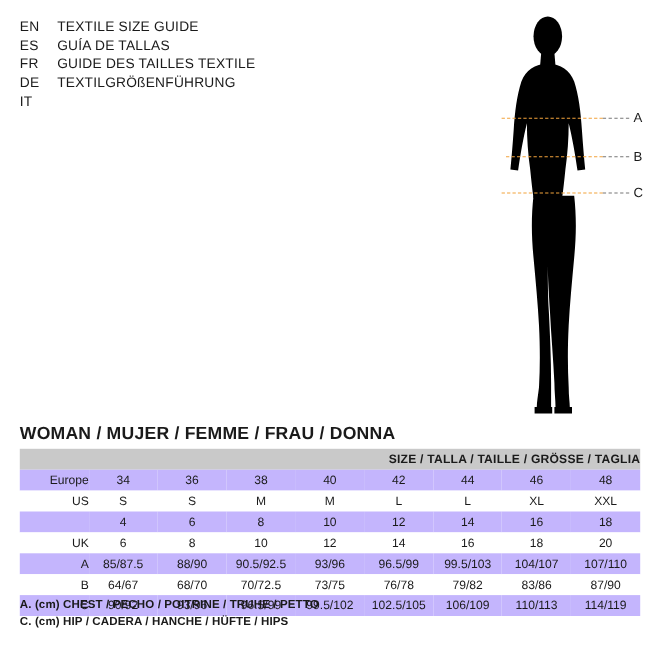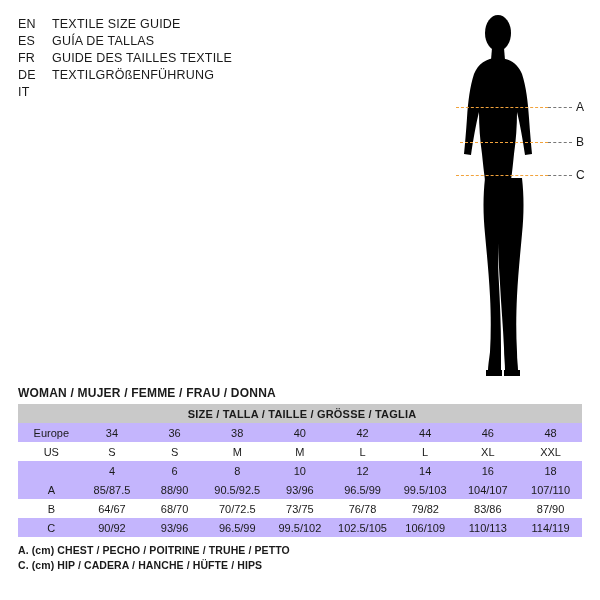--- a/index.html
+++ b/index.html
@@ -74,21 +74,21 @@
   }
 
   
   .table-area {
     position: absolute;
     left: 18px;
     top: 386px;
     width: 564px;
   }
   .woman-title {
-    font-size: 12px;
+    font-size: 16px;
     font-weight: bold;
     letter-spacing: 0.2px;
     color: #1a1a1a;
     margin-bottom: 4px;
   }
   table.size-table {
     border-collapse: collapse;
     width: 564px;
     font-size: 11px;
     table-layout: fixed;
@@ -103,21 +103,21 @@
     background: #c9c9c9;
     font-weight: bold;
     font-size: 11px;
     padding-left: 4px;
     letter-spacing: 0.2px;
   }
   .row-light td { background: #c4b5fd; }
   .row-white td { background: #ffffff; }
   .col-label {
     padding-left: 4px !important;
-    text-align: center;
+    text-align: right;
     width: 88px;
   }
   .cell {
     text-align: center;
   }
 
   
   .legend {
     position: absolute;
     left: 18px;
@@ -259,20 +259,31 @@
           <td class="cell">4</td>
           <td class="cell">6</td>
           <td class="cell">8</td>
           <td class="cell">10</td>
           <td class="cell">12</td>
           <td class="cell">14</td>
           <td class="cell">16</td>
           <td class="cell">18</td>
         </tr>
 
+        <tr class="row-white">
+          <td class="col-label">UK</td>
+          <td class="cell">6</td>
+          <td class="cell">8</td>
+          <td class="cell">10</td>
+          <td class="cell">12</td>
+          <td class="cell">14</td>
+          <td class="cell">16</td>
+          <td class="cell">18</td>
+          <td class="cell">20</td>
+        </tr>
 
         <tr class="row-light">
           <td class="col-label">A</td>
           <td class="cell">85/87.5</td>
           <td class="cell">88/90</td>
           <td class="cell">90.5/92.5</td>
           <td class="cell">93/96</td>
           <td class="cell">96.5/99</td>
           <td class="cell">99.5/103</td>
           <td class="cell">104/107</td>

